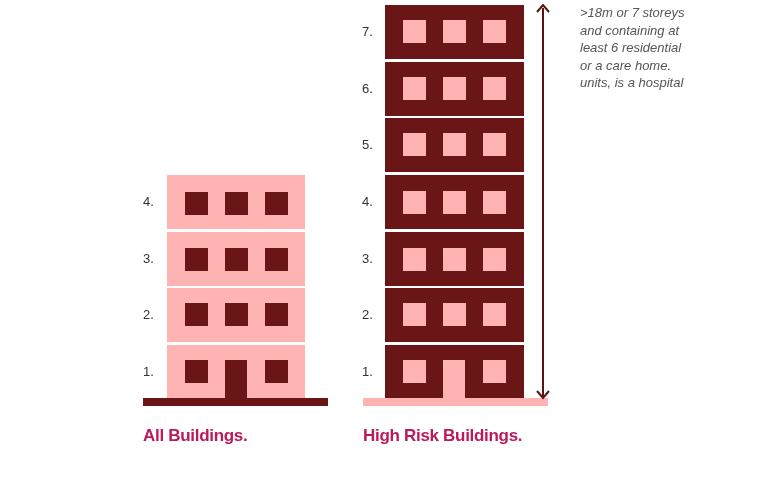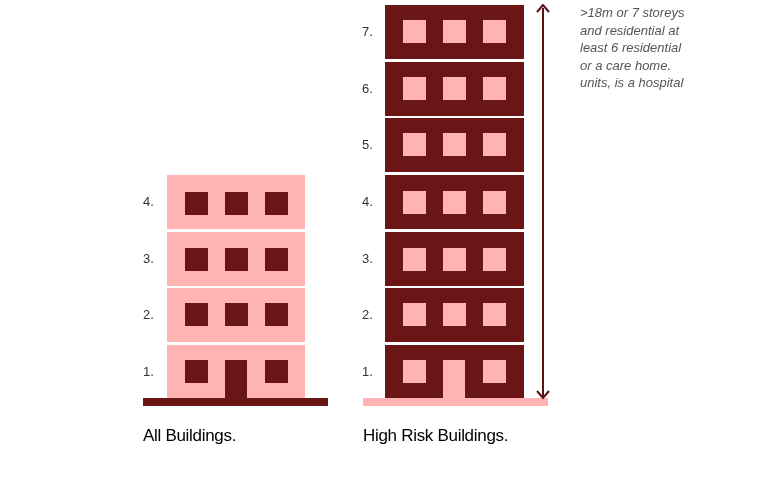--- a/index.html
+++ b/index.html
@@ -22,22 +22,22 @@
       position: absolute;
       font-size: 13px;
       color: #333333;
       width: 22px;
       text-align: left;
     }
     .ground { position: absolute; height: 8px; }
     .label {
       position: absolute;
       font-size: 17px;
-      font-weight: normal;
-      color: #000000;
+      font-weight: bold;
+      color: #be185d;
       letter-spacing: -0.3px;
       white-space: nowrap;
     }
     .note {
       position: absolute;
       left: 556px; top: 4px;
       width: 130px;
       font-size: 13px;
       line-height: 17.5px;
       font-style: italic;
@@ -151,17 +151,17 @@
   <svg class="abs" style="left:536px; top:4px;" width="14" height="10" viewBox="0 0 14 10">
     <polyline points="1,8 7,1 13,8" fill="none" stroke="#5a1212" stroke-width="2"></polyline>
   </svg>
   <svg class="abs" style="left:536px; top:390px;" width="14" height="10" viewBox="0 0 14 10">
     <polyline points="1,1 7,8 13,1" fill="none" stroke="#5a1212" stroke-width="2"></polyline>
   </svg>
 </div>
 
 <div class="note">
   <span>&gt;18m or 7 storeys</span>
-  <span>and residential at</span>
+  <span>and containing at</span>
   <span>least 6 residential</span>
   <span>or a care home.</span>
   <span>units, is a hospital</span>
 </div>
 
 </body></html>

